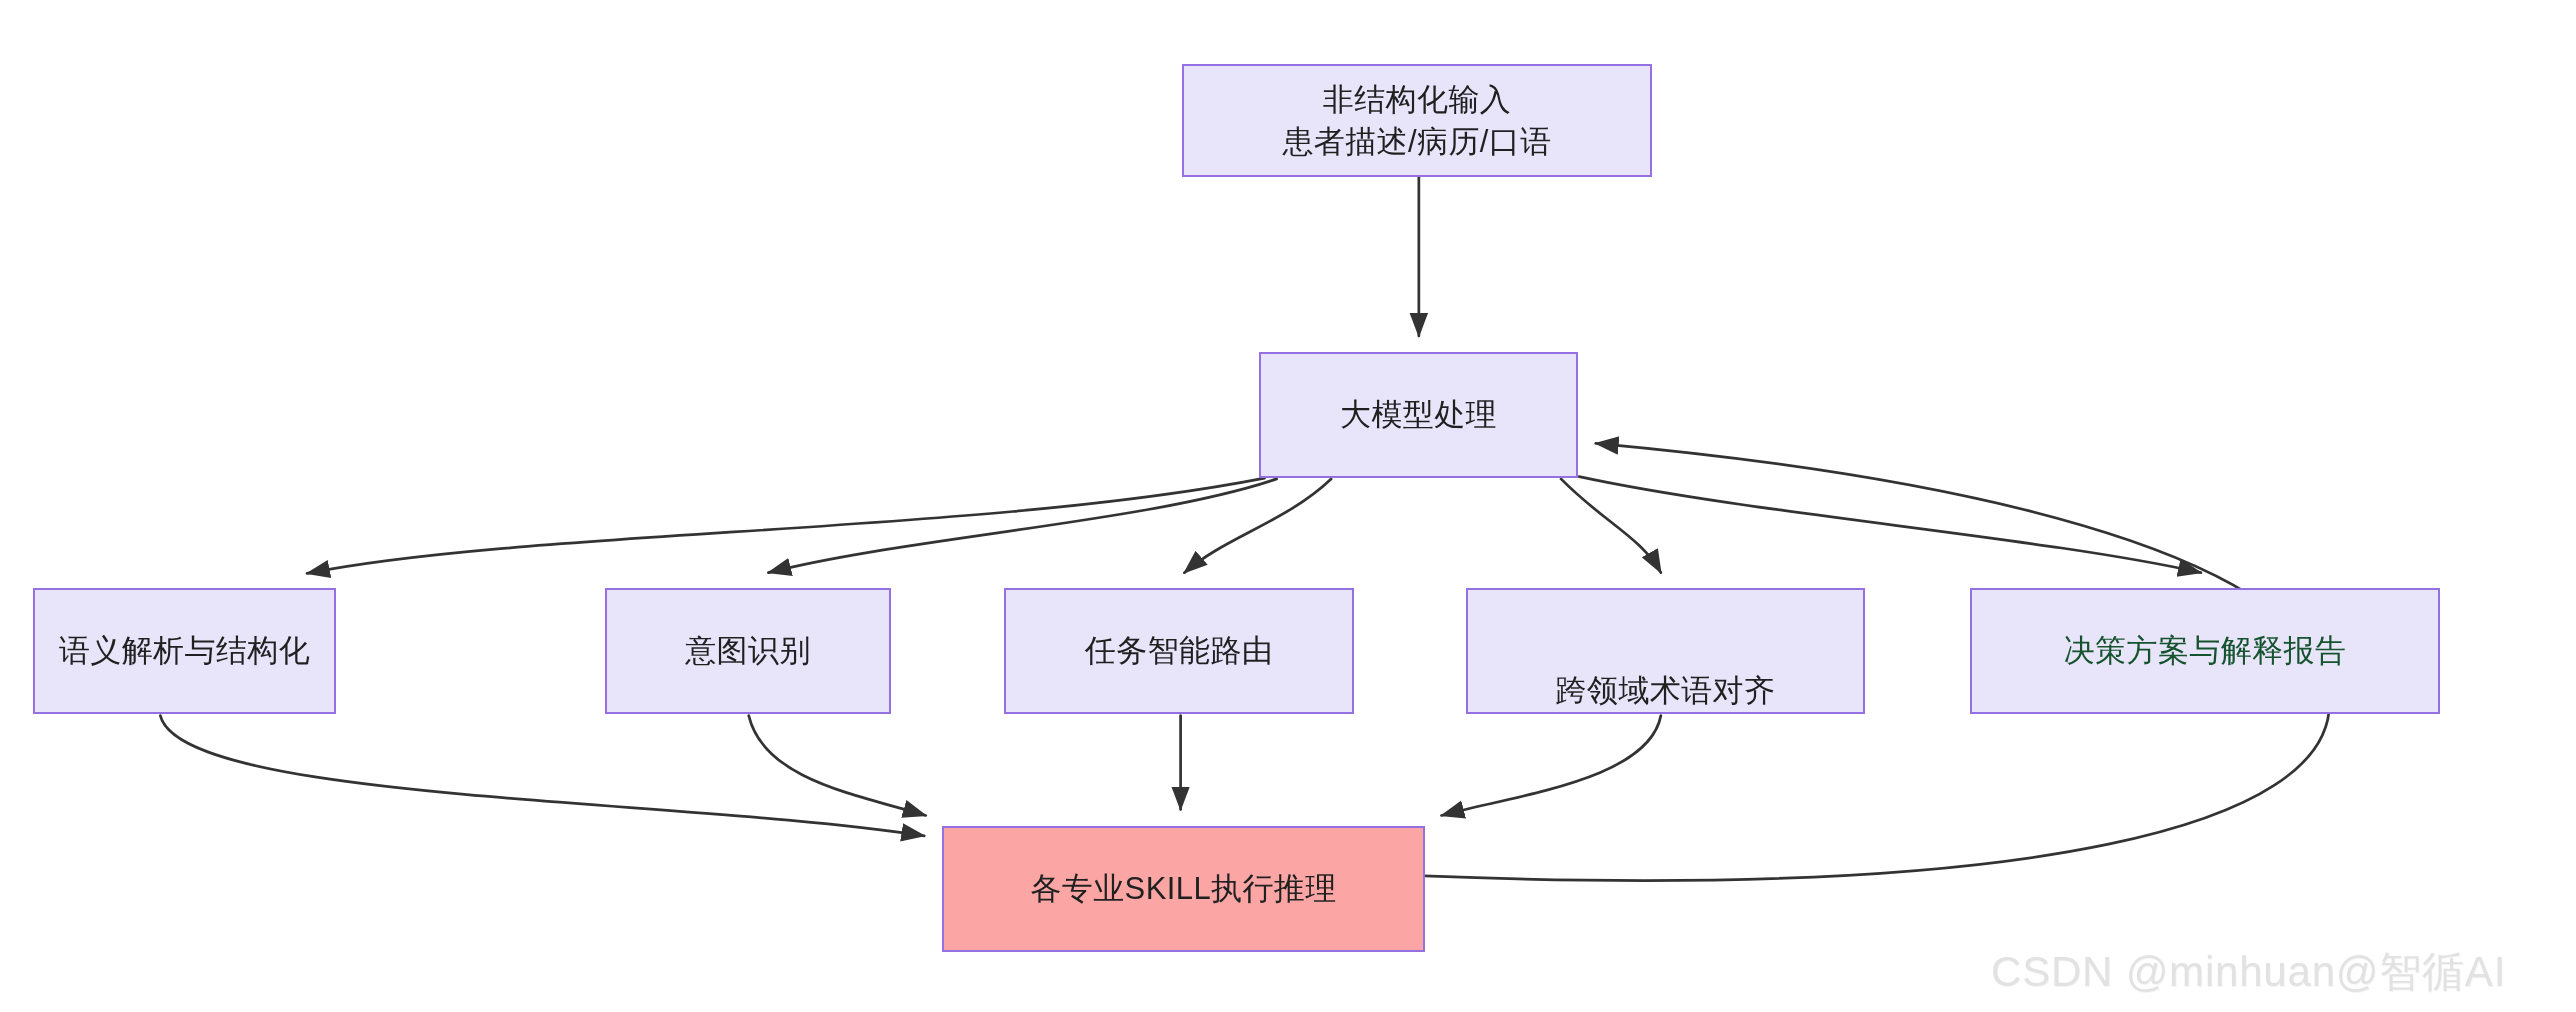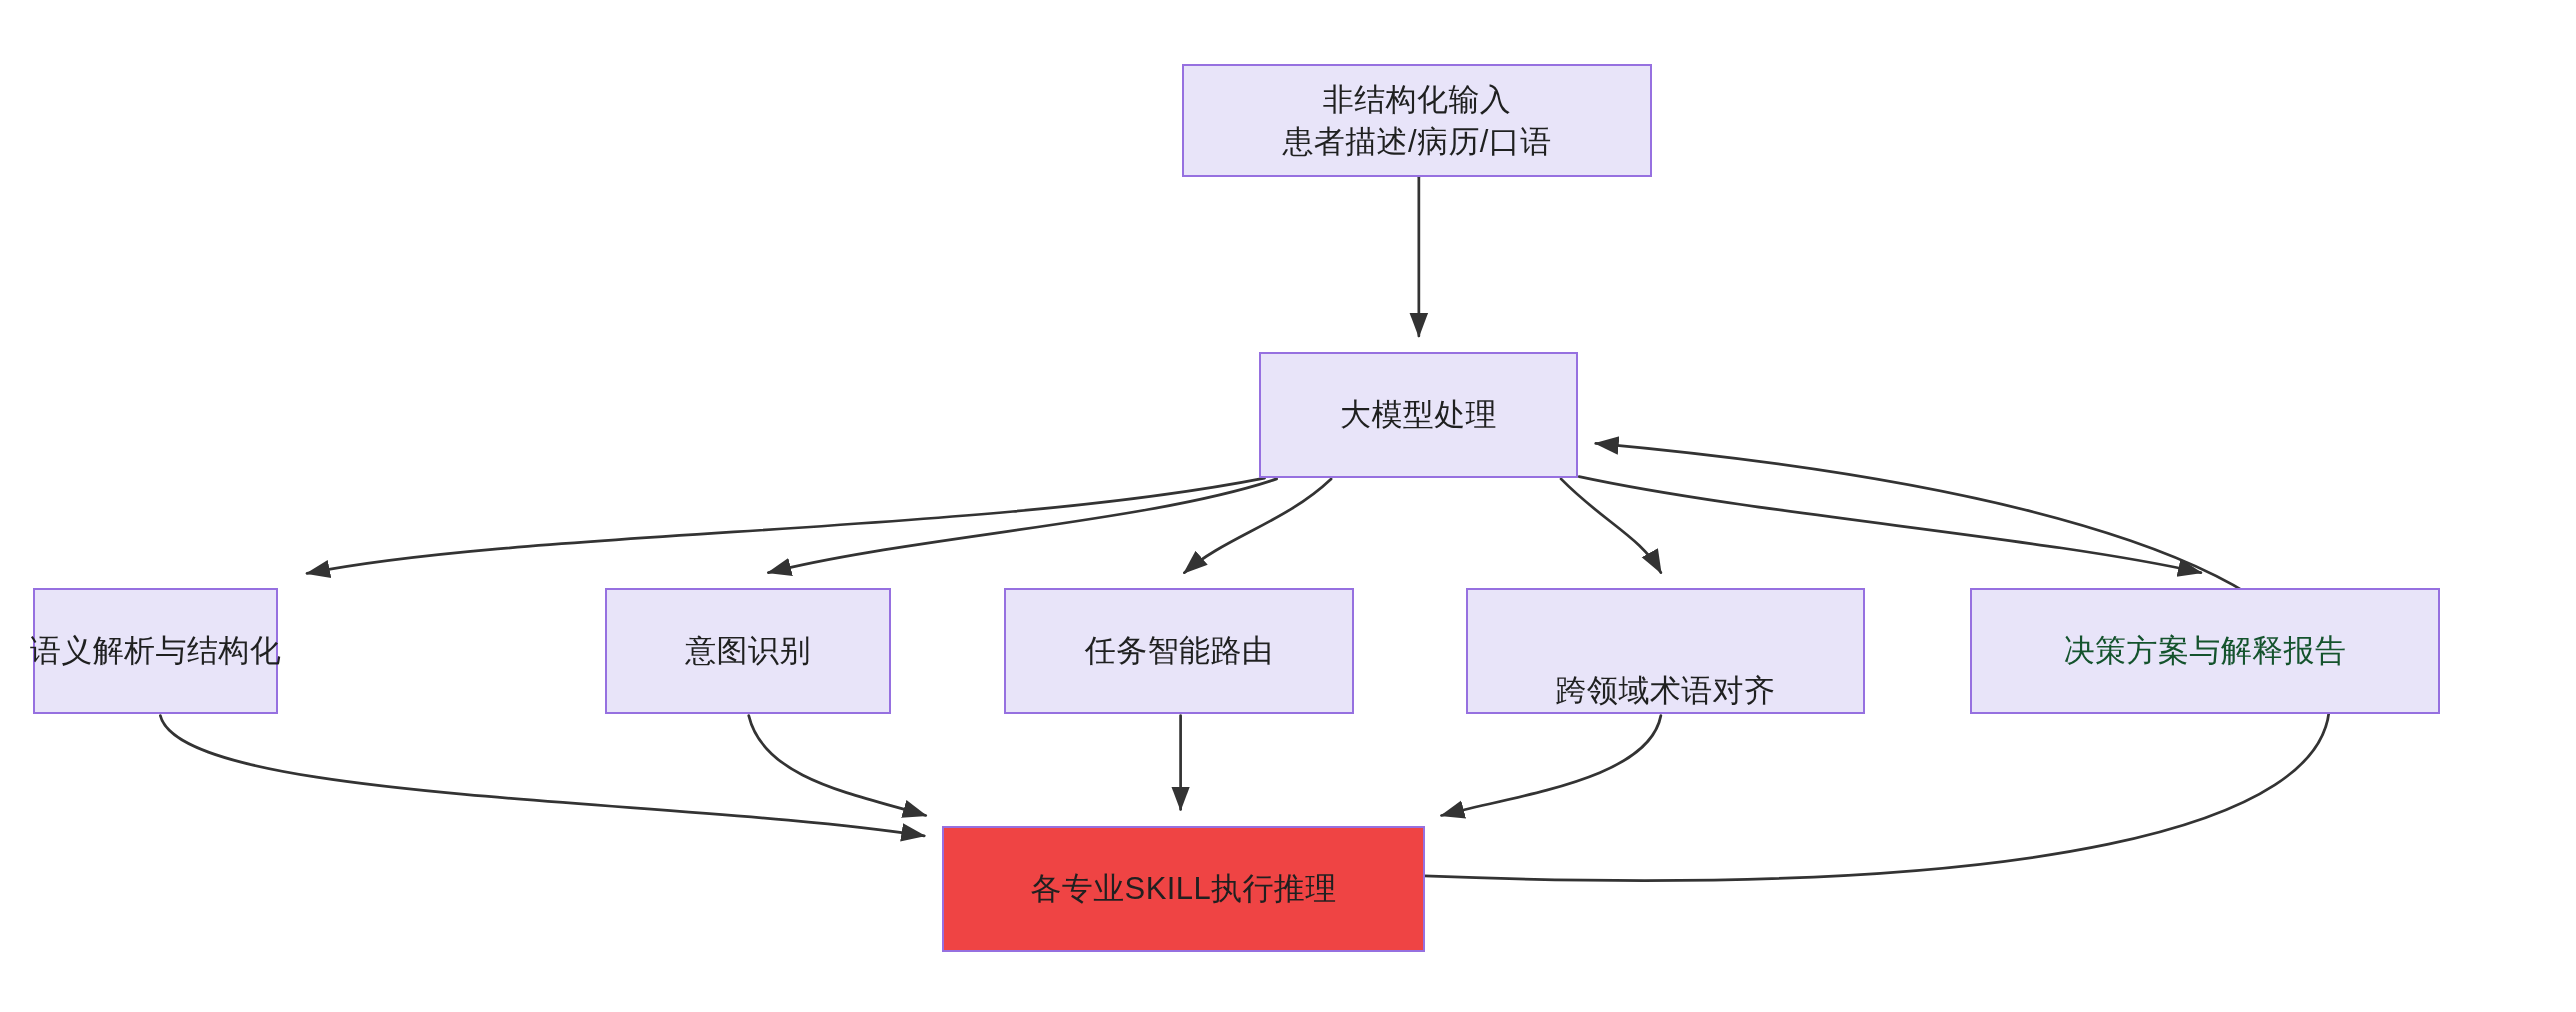--- a/index.html
+++ b/index.html
@@ -84,34 +84,35 @@
       </g>
   </svg>
 
   <div class="node" style="left: 1182px; top: 64px; width: 470px; height: 113px; background: rgb(232, 228, 249); border-color: rgb(150, 112, 224); color: rgb(31, 32, 32);">
       <span class="line">非结构化输入</span>
       <span class="line">患者描述/病历/口语</span>
     </div>
   <div class="node" style="left: 1259px; top: 352px; width: 319px; height: 126px; background: rgb(232, 228, 249); border-color: rgb(150, 112, 224); color: rgb(31, 32, 32);">
       <span class="line">大模型处理</span>
     </div>
-  <div class="node" style="left: 33px; top: 588px; width: 245px; height: 126px; background: rgb(232, 228, 249); border-color: rgb(150, 112, 224); color: rgb(31, 32, 32);">
+  <div class="node" style="left: 33px; top: 588px; width: 303px; height: 126px; background: rgb(232, 228, 249); border-color: rgb(150, 112, 224); color: rgb(31, 32, 32);">
       <span class="line">语义解析与结构化</span>
     </div>
   <div class="node" style="left: 1004px; top: 588px; width: 350px; height: 126px; background: rgb(232, 228, 249); border-color: rgb(150, 112, 224); color: rgb(31, 32, 32);">
       <span class="line">任务智能路由</span>
     </div>
   <div class="node" style="left: 605px; top: 588px; width: 286px; height: 126px; background: rgb(232, 228, 249); border-color: rgb(150, 112, 224); color: rgb(31, 32, 32);">
       <span class="line">意图识别</span>
     </div>
   <div class="node" style="left: 1466px; top: 588px; width: 399px; height: 126px; background: rgb(232, 228, 249); border-color: rgb(150, 112, 224); color: rgb(31, 32, 32); justify-content: flex-end;">
       <span class="line">跨领域术语对齐</span>
     </div>
   <div class="node" style="left: 1970px; top: 588px; width: 470px; height: 126px; background: rgb(232, 228, 249); border-color: rgb(150, 112, 224); color: #14532d;">
       <span class="line">决策方案与解释报告</span>
     </div>
-  <div class="node" style="left: 942px; top: 826px; width: 483px; height: 126px; background: #ef4444; border-color: rgb(150, 112, 224); color: rgb(31, 32, 32);">
+  <div class="node" style="left: 942px; top: 826px; width: 483px; height: 126px; background: #fca5a5; border-color: rgb(150, 112, 224); color: rgb(31, 32, 32);">
       <span class="line">各专业SKILL执行推理</span>
     </div>
 
+  <div id="watermark" style="color: rgb(226, 226, 226);">CSDN @minhuan@智循AI</div>
 
 </div>
 
 
 </body></html>

